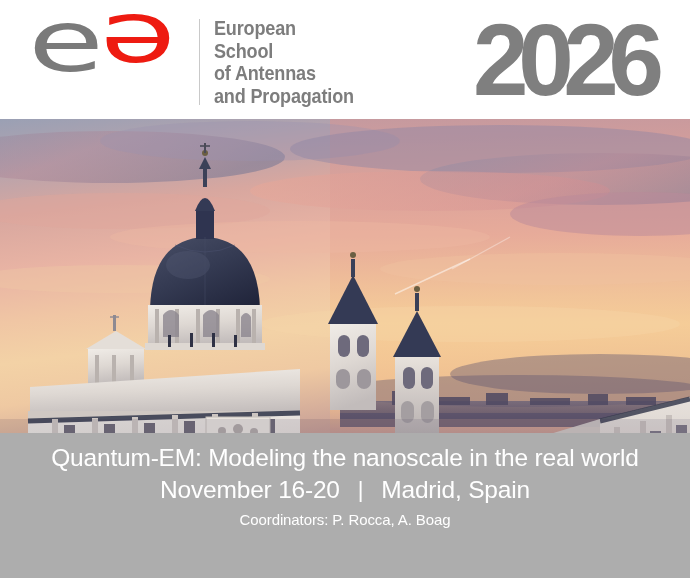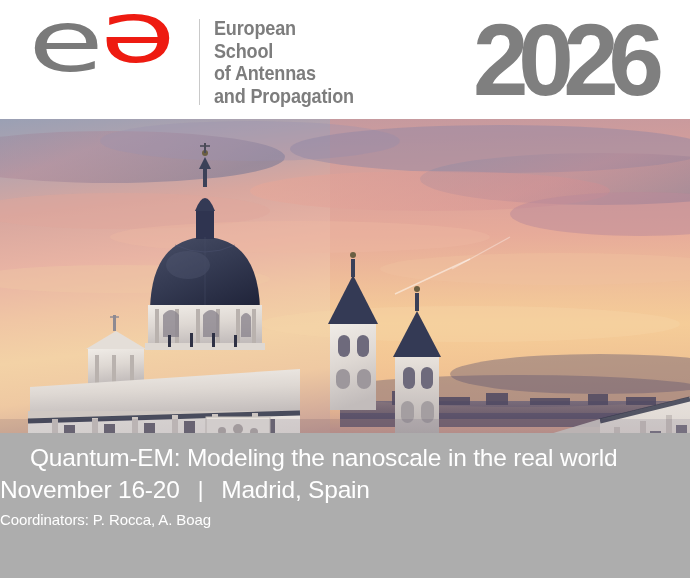--- a/index.html
+++ b/index.html
@@ -121,20 +121,21 @@
 
   
   .caption {
     position: absolute;
     left: 0;
     top: 433px;
     width: 690px;
     height: 145px;
     background: #adadad;
     color: #ffffff;
+    text-align: center;
     padding-top: 9px;
   }
   .caption-title {
     font-family: "Liberation Sans", sans-serif;
     font-weight: 400;
     font-size: 24.5px;
     line-height: 31px;
     letter-spacing: -0.2px;
     padding: 0 30px;
   }

